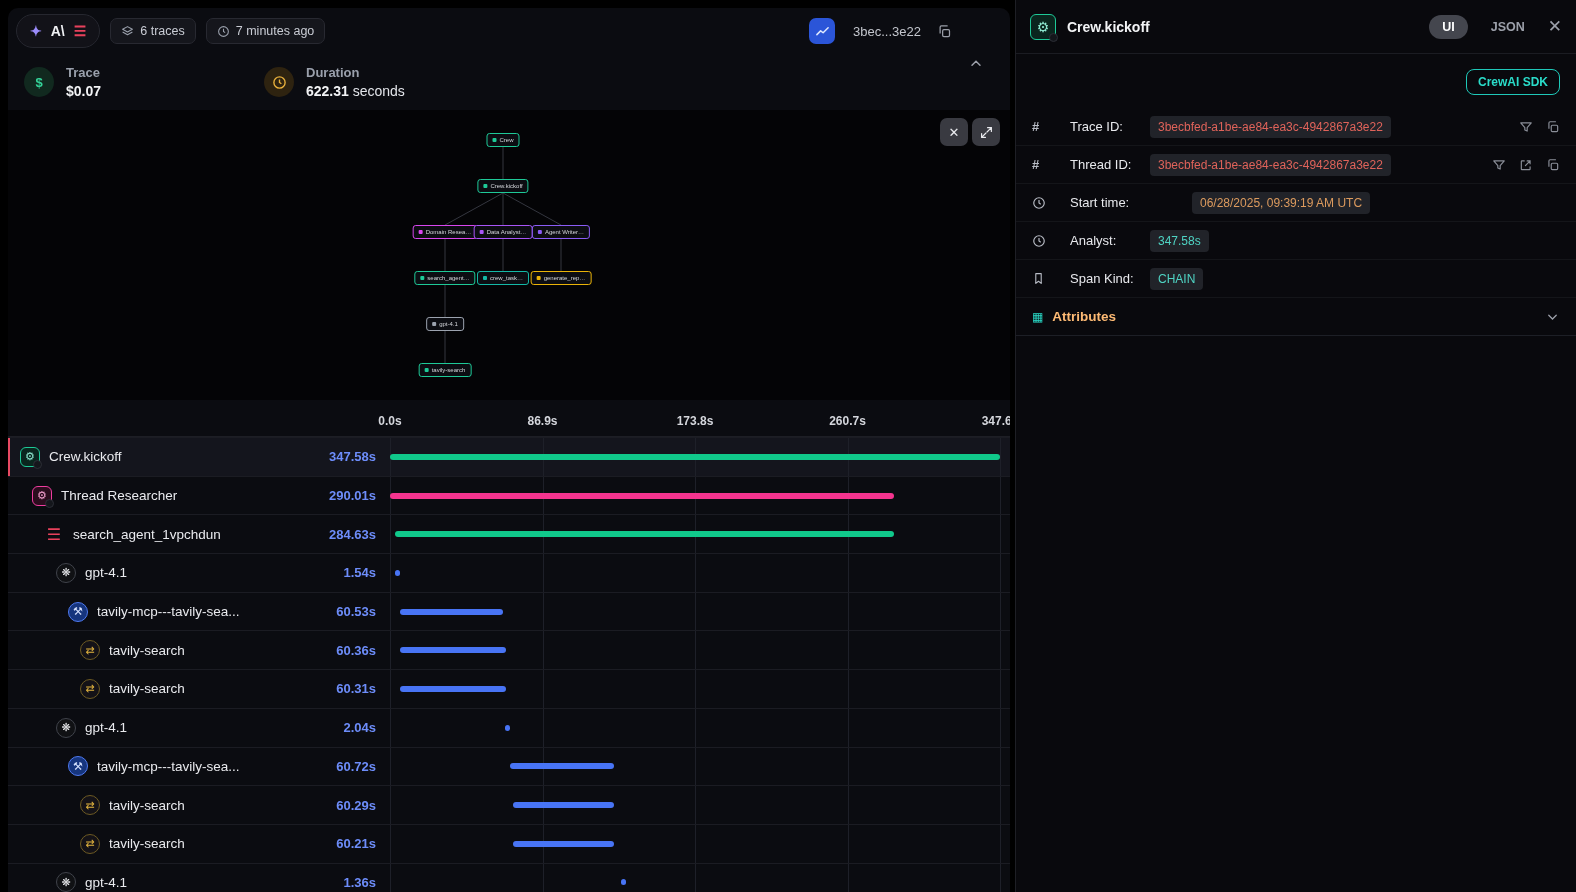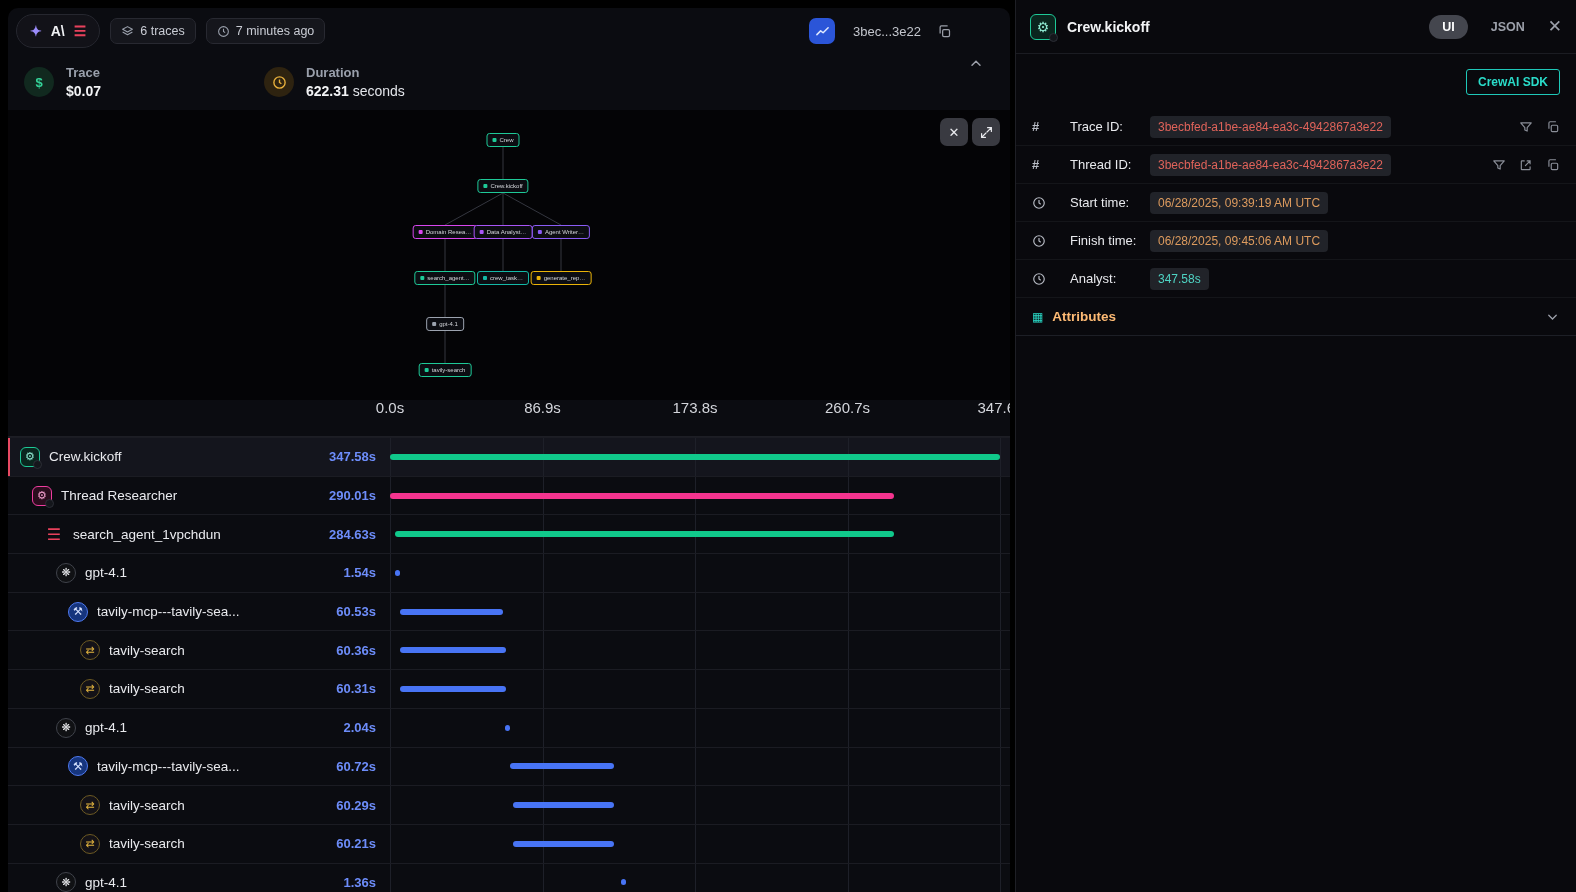--- a/index.html
+++ b/index.html
@@ -31,21 +31,21 @@
   .graph{height:290px;background:#040406;position:relative;flex-shrink:0}
   #graph-edges{position:absolute;inset:0;width:100%;height:100%}
   .gnode{position:absolute;height:14px;transform:translate(-50%,-50%);background:#0c0d12;border:1px solid #555;border-radius:3px;display:flex;align-items:center;gap:3px;padding:0 5px;font-size:6px;color:#d5d7dc;white-space:nowrap;cursor:pointer}
   .gdot{width:4px;height:4px;border-radius:1px;flex-shrink:0}
   .gbtn{position:absolute;top:8px;width:28px;height:28px;border-radius:7px;background:#393a41;color:#e9eaee;display:flex;align-items:center;justify-content:center;font-size:13px;cursor:pointer}
   .gbtn.close{right:42px}.gbtn.expand{right:10px}
 
   .axis{height:37px;display:flex;border-bottom:1px solid #1d1e25;flex-shrink:0}
   .axis-left{width:382px;flex-shrink:0}
   .axis-track{flex:1;position:relative;margin-right:10px}
-  .tick{position:absolute;bottom:20px;transform:translateX(-50%);font-size:15px;font-weight:400;color:#d4d6dc;white-space:nowrap}
+  .tick{position:absolute;bottom:8px;transform:translateX(-50%);font-size:12px;font-weight:700;color:#d4d6dc;white-space:nowrap}
 
   .rows{flex:1;overflow:hidden}
   .trow{height:38.7px;display:flex;border-top:1px solid #1b1c23;position:relative}
   .trow.selected{background:#14151d;box-shadow:inset 2px 0 0 #e84a63}
   .trow-left{width:382px;flex-shrink:0;display:flex;align-items:center;padding-left:12px}
   .indent{flex-shrink:0}
   .trow-name{font-size:13.5px;color:#e9eaee;margin-left:9px;white-space:nowrap;overflow:hidden}
   .trow-dur{margin-left:auto;padding-right:14px;font-size:13px;font-weight:700;color:#6d8dfa;white-space:nowrap}
   .trow-bars{flex:1;position:relative;margin-right:10px}
   .gridline{position:absolute;top:0;bottom:0;width:1px;background:#1e2029}
@@ -59,21 +59,21 @@
 
   
   .panel{position:absolute;left:1015px;top:0;width:561px;height:892px;background:#09090d;border-left:1px solid #1e1f25}
   .phead{height:54px;display:flex;align-items:center;gap:11px;padding:0 14px;border-bottom:1px solid #1b1c22}
   .ptitle{font-size:14px;font-weight:700;color:#f2f3f5}
   .phead-spacer{flex:1}
   .tab-ui{background:#44464e;color:#fff;border-radius:14px;padding:5px 13px;font-size:12.5px;font-weight:700;cursor:pointer}
   .tab-json{color:#9ca0aa;font-size:12.5px;font-weight:700;margin:0 12px;cursor:pointer}
   .pclose{color:#9ca0aa;font-size:17px;cursor:pointer}
   .sdk-row{display:flex;justify-content:flex-end;padding:15px 16px 13px}
-  .sdk-badge{border:1px solid #1fc8b8;color:#2adcc9;font-size:12px;font-weight:700;border-radius:3px;padding:5px 11px}
+  .sdk-badge{border:1px solid #1fc8b8;color:#2adcc9;font-size:12px;font-weight:700;border-radius:8px;padding:5px 11px}
   .fields{}
   .field{height:38px;display:flex;align-items:center;padding:0 16px;border-bottom:1px solid #141519}
   .field-icon{width:17px;color:#b9bdc6;display:flex;align-items:center;font-size:13px;font-weight:700}
   .field-label{font-size:13px;color:#e8e9ed;margin-left:21px;width:80px;flex-shrink:0}
   .vbadge{background:#212329;border-radius:4px;padding:4px 8px;font-size:12px;white-space:nowrap}
   .field-actions{margin-left:auto;display:flex;gap:13px;color:#8a8e98}
   .act-icon{display:flex;align-items:center;cursor:pointer}
   .attr-row{height:38px;display:flex;align-items:center;gap:9px;padding:0 16px;border-bottom:1px solid #1d1f26;margin-top:0;cursor:pointer}
   .attr-icon{color:#2adcc9;font-size:12px}
   .attr-label{font-size:13.5px;font-weight:700;color:#fdba74}
@@ -481,43 +481,42 @@
           </span>
         </div>
         <div class="field">
           <span class="field-icon">
             <svg width="14" height="14" viewBox="0 0 24 24" fill="none" stroke="currentColor" stroke-width="2">
               <circle cx="12" cy="12" r="9"></circle>
               <path d="M12 7v5l3 2"></path>
             </svg>
           </span>
           <span class="field-label">Start time:</span>
-          <span class="vbadge" style="color: rgb(221, 155, 94);">06/28/2025, 09:39:19 AM UTC</span>
+          <span class="vbadge" style="color: rgb(221, 155, 94); margin-left: 42px;">06/28/2025, 09:39:19 AM UTC</span>
           <span class="field-actions"></span>
         </div>
         <div class="field">
           <span class="field-icon">
             <svg width="14" height="14" viewBox="0 0 24 24" fill="none" stroke="currentColor" stroke-width="2">
               <circle cx="12" cy="12" r="9"></circle>
               <path d="M12 7v5l3 2"></path>
             </svg>
           </span>
-          <span class="field-label">Finish time:</span>
-          <span class="vbadge" style="color: rgb(221, 155, 94);">06/28/2025, 09:45:06 AM UTC</span>
+          <span class="field-label">Analyst:</span>
+          <span class="vbadge" style="color: rgb(79, 212, 196);">347.58s</span>
           <span class="field-actions"></span>
         </div>
         <div class="field">
           <span class="field-icon">
-            <svg width="14" height="14" viewBox="0 0 24 24" fill="none" stroke="currentColor" stroke-width="2">
-              <circle cx="12" cy="12" r="9"></circle>
-              <path d="M12 7v5l3 2"></path>
+            <svg width="13" height="13" viewBox="0 0 24 24" fill="none" stroke="currentColor" stroke-width="2" stroke-linejoin="round">
+              <path d="M7 3h10v18l-5-4-5 4z"></path>
             </svg>
           </span>
-          <span class="field-label">Analyst:</span>
-          <span class="vbadge" style="color: rgb(79, 212, 196);">347.58s</span>
+          <span class="field-label">Span Kind:</span>
+          <span class="vbadge" style="color: rgb(79, 212, 196);">CHAIN</span>
           <span class="field-actions"></span>
         </div>
       </div>
     <div class="attr-row">
       <span class="attr-icon">▦</span>
       <span class="attr-label">Attributes</span>
       <span class="attr-chevron">
           <svg width="15" height="15" viewBox="0 0 24 24" fill="none" stroke="currentColor" stroke-width="2" stroke-linecap="round">
             <path d="M6 10l6 6 6-6"></path>
           </svg>

